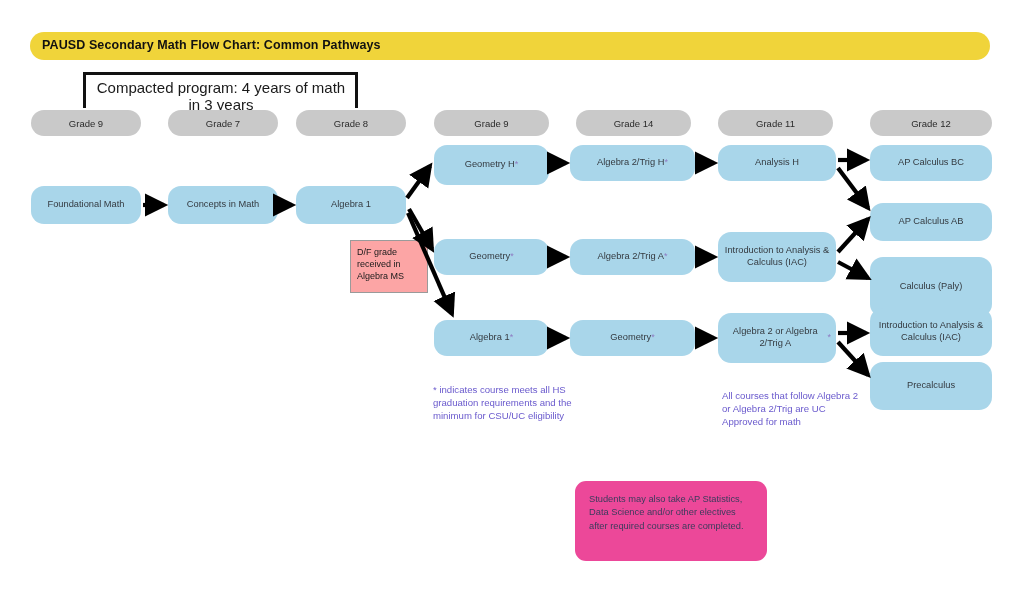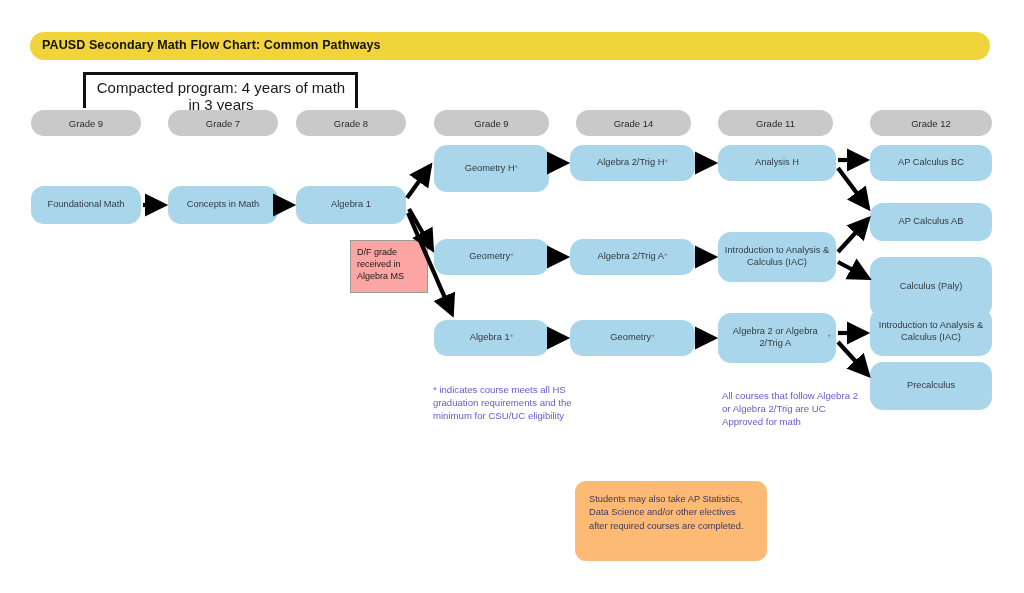--- a/index.html
+++ b/index.html
@@ -27,21 +27,21 @@
         display:flex;align-items:center;justify-content:center;
         text-align:center;font-size:9.3px;color:#343a40;line-height:1.28;
         padding:2px 5px;box-sizing:border-box;}
   .node .star{color:#8e7cc3;font-size:9px;}
 
   .callout{position:absolute;background:#fca5a5;border:1px solid #9a9a9a;
            box-sizing:border-box;font-size:9px;color:#1a1a1a;line-height:1.35;
            padding:5px 6px;}
 
   .note{position:absolute;font-size:9.6px;color:#6a5acd;line-height:1.38;}
-  .infobox{position:absolute;background:#fdba74;border-radius:11px;
+  .infobox{position:absolute;background:#ec4899;border-radius:11px;
            font-size:9.3px;color:#3b3b5c;line-height:1.45;
            padding:12px 14px;box-sizing:border-box;}
 </style>
 </head>
 <body>
 
 <div id="canvas">
 
   <div class="banner"></div>
   <div class="banner-label">PAUSD Secondary Math Flow Chart: Common Pathways</div>
@@ -61,21 +61,21 @@
   <div id="node-layer">
       <div class="node" style="left: 31px; top: 186px; width: 110px; height: 38px;">
         <span>Foundational Math</span>
       </div>
       <div class="node" style="left: 168px; top: 186px; width: 110px; height: 38px;">
         <span>Concepts in Math</span>
       </div>
       <div class="node" style="left: 296px; top: 186px; width: 110px; height: 38px;">
         <span>Algebra 1</span>
       </div>
-      <div class="node" style="left: 434px; top: 145px; width: 115px; height: 47px;">
+      <div class="node" style="left: 434px; top: 145px; width: 115px; height: 40px;">
         <span>Geometry H</span>
         <span class="star"> *</span>
       </div>
       <div class="node" style="left: 570px; top: 145px; width: 125px; height: 36px; align-items: center;">
         <span>Algebra 2/Trig H</span>
         <span class="star"> *</span>
       </div>
       <div class="node" style="left: 718px; top: 145px; width: 118px; height: 36px;">
         <span>Analysis H</span>
       </div>

